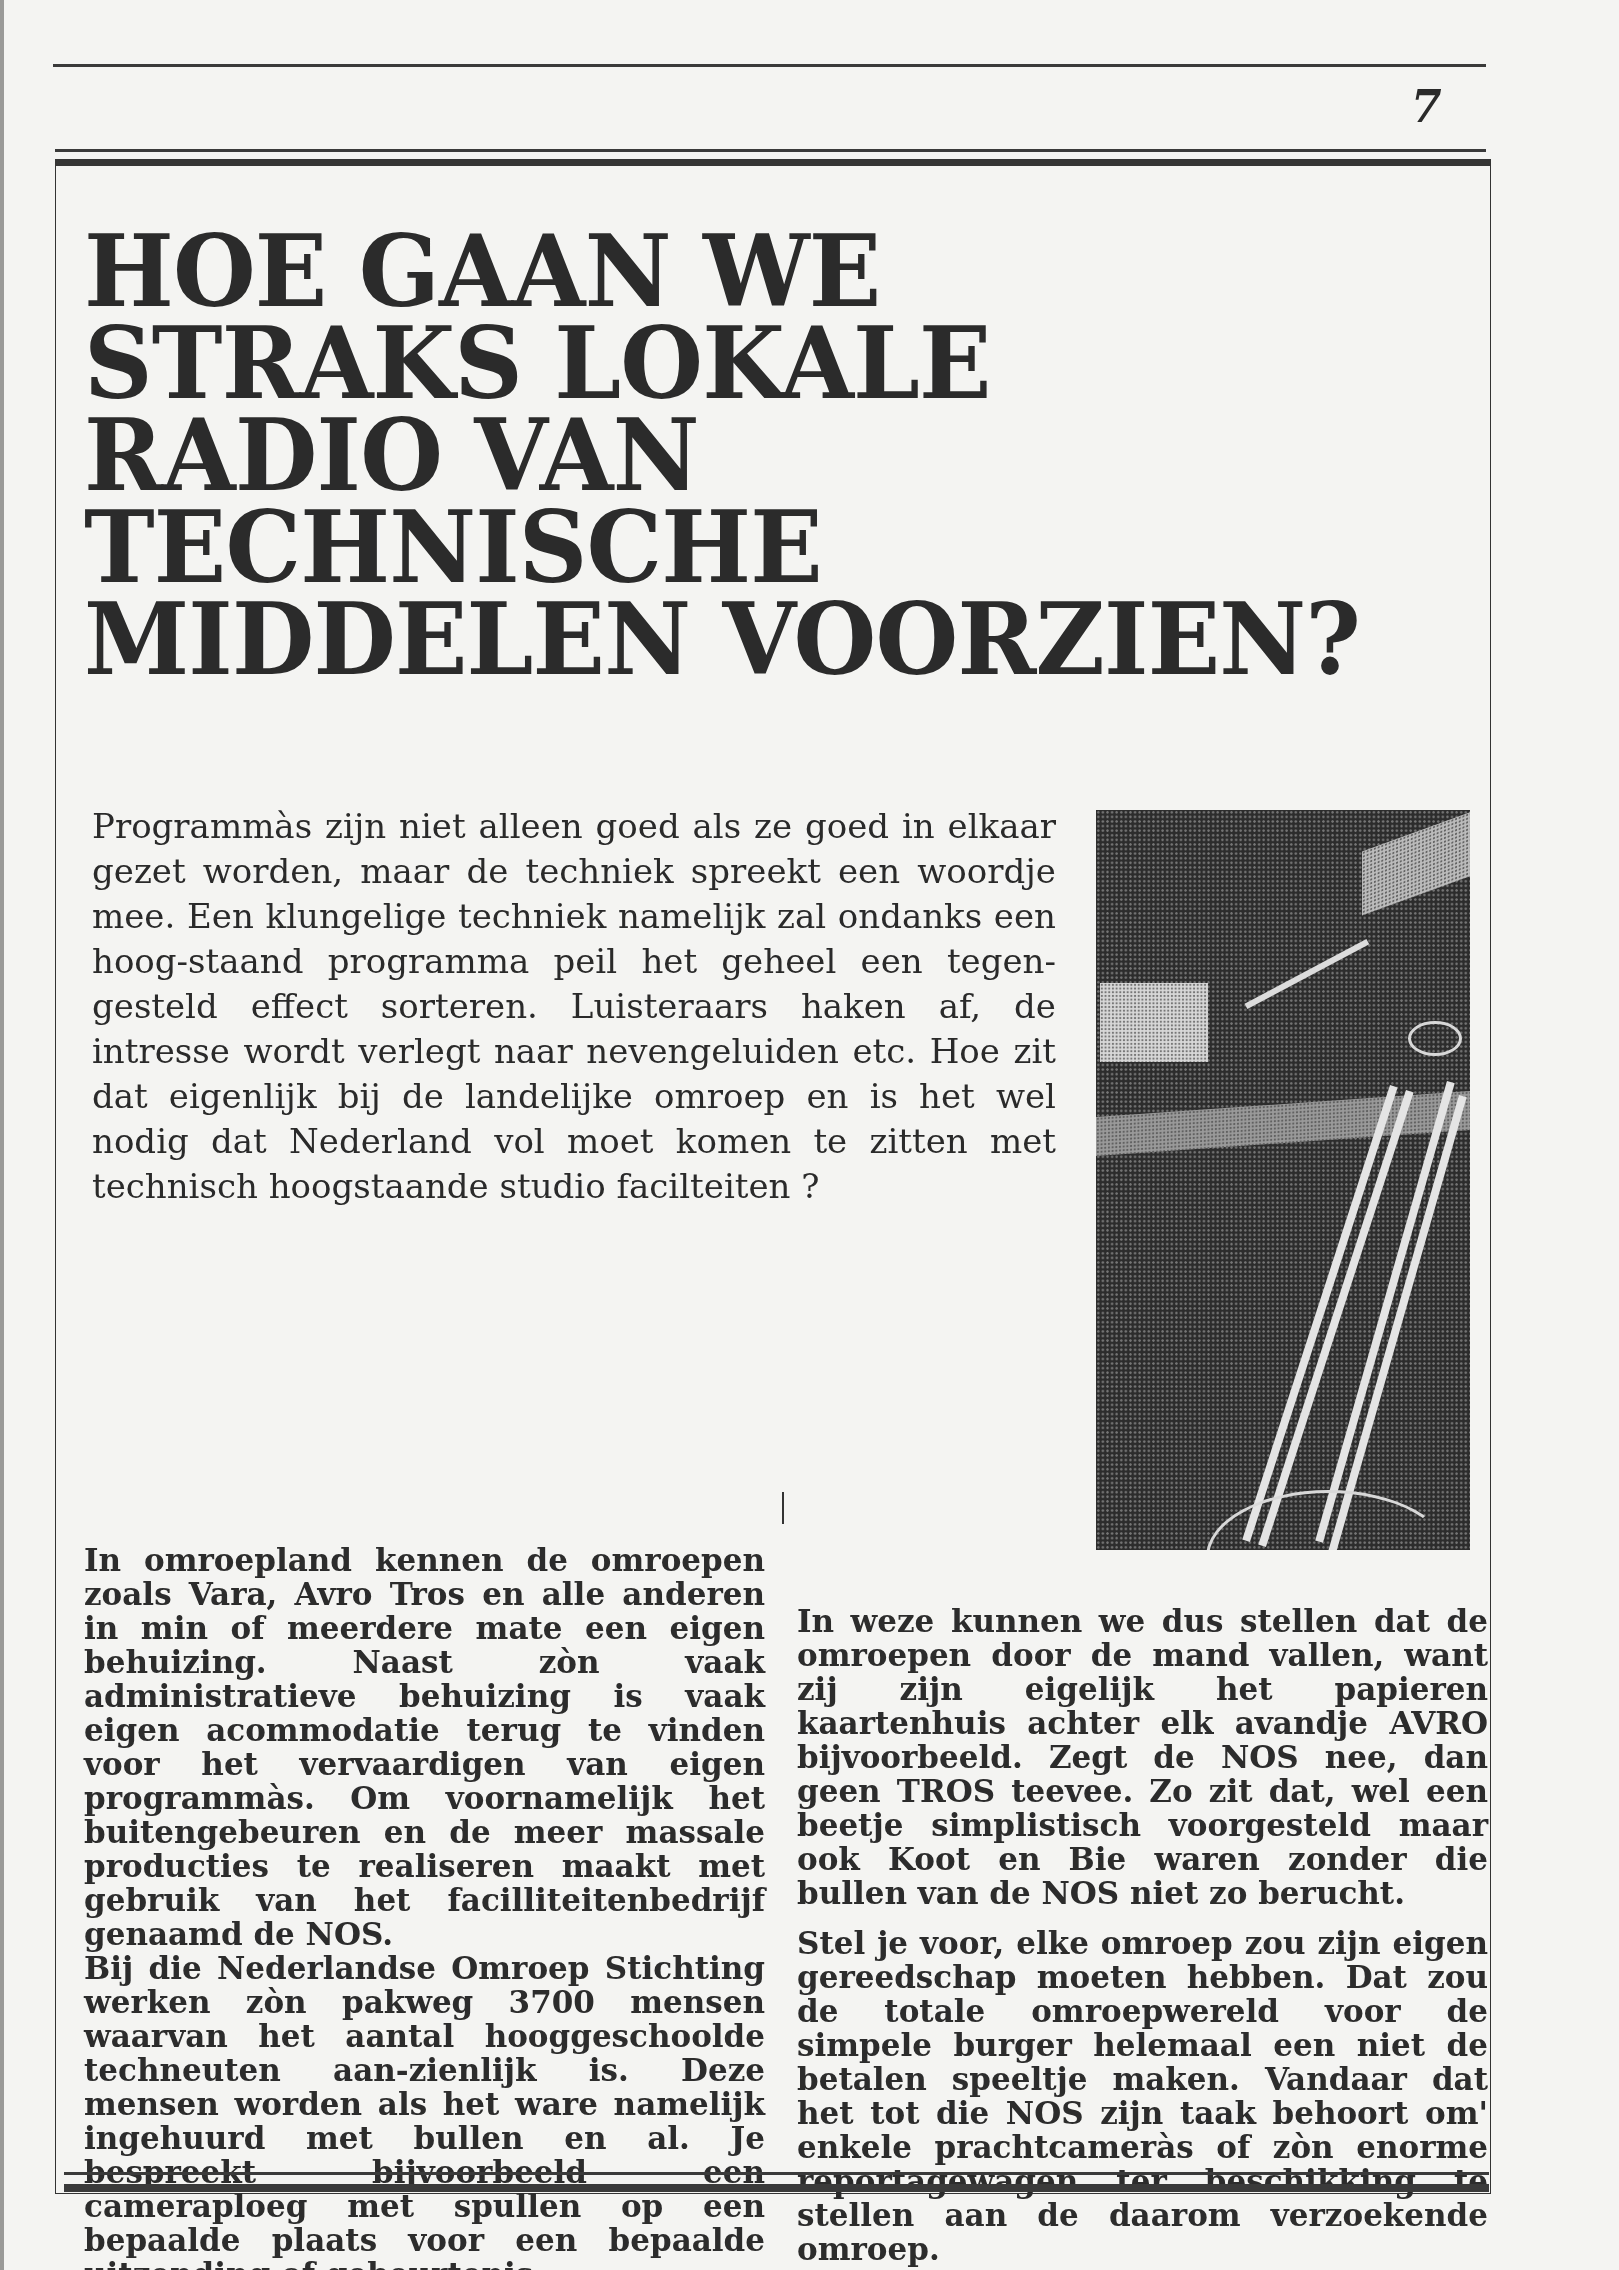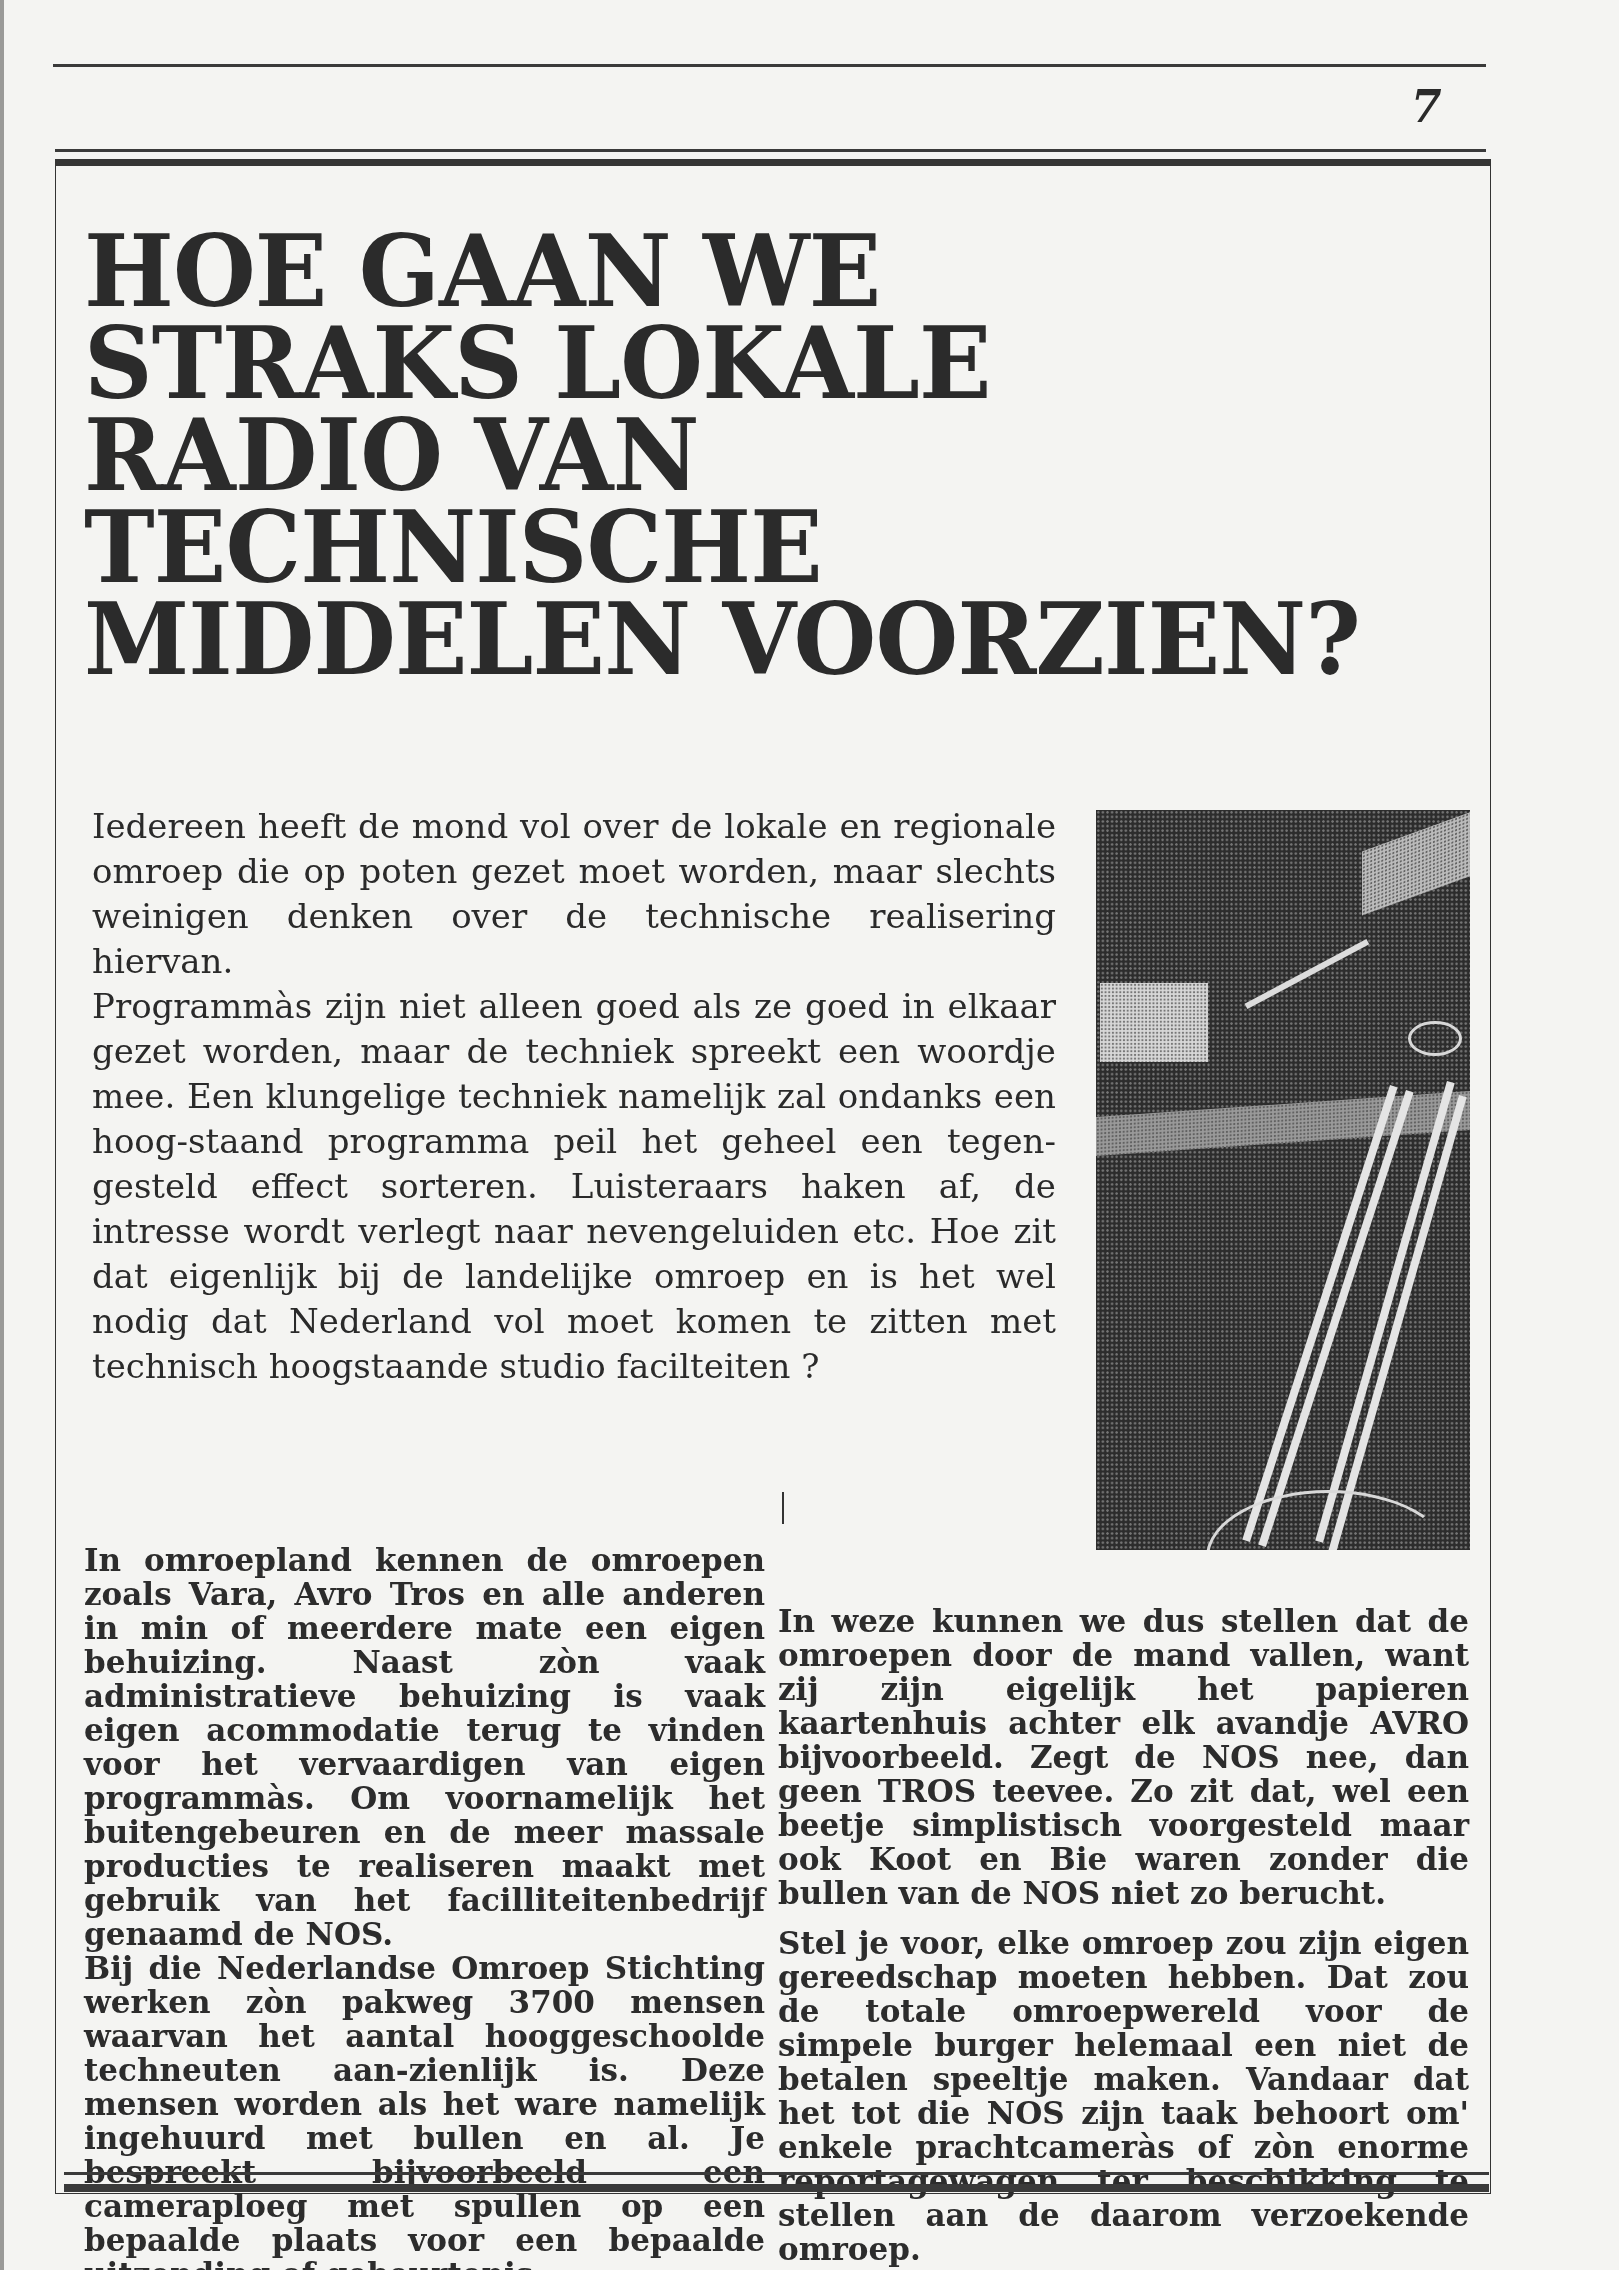--- a/index.html
+++ b/index.html
@@ -143,21 +143,21 @@
       position: absolute;
       font-family: "DejaVu Serif", serif;
       font-weight: bold;
       font-size: 31px;
       line-height: 34px;
       color: #2c2c2c;
       text-align: justify;
     }
     .body-col p { margin: 0; }
     .body-col.left { left: 84px; top: 1543px; width: 681px; }
-    .body-col.right { left: 778px; top: 1604px; width: 691px; }
+    .body-col.right { left: 797px; top: 1604px; width: 691px; }
     .body-col.right .stel { margin-top: 16px; }
   </style>
 </head>
 <body>
 
 <div class="page-edge"></div>
 
 <div class="rule top-thin"></div>
 <div class="page-number">7</div>
 <div class="rule header-thin"></div>
@@ -166,21 +166,20 @@
 
 <h1 class="headline">
   <span class="line">HOE GAAN WE</span>
   <span class="line">STRAKS LOKALE</span>
   <span class="line">RADIO VAN</span>
   <span class="line">TECHNISCHE</span>
   <span class="line">MIDDELEN VOORZIEN?</span>
 </h1>
 
 <div class="intro">
-  <p>Iedereen heeft de mond vol over de lokale en regionale omroep die op poten gezet moet worden, maar slechts weinigen denken over de technische realisering hiervan.</p>
   <p>Programmàs zijn niet alleen goed als ze goed in elkaar gezet worden, maar de techniek spreekt een woordje mee. Een klungelige techniek namelijk zal ondanks een hoog-staand programma peil het geheel een tegen-gesteld effect sorteren. Luisteraars haken af, de intresse wordt verlegt naar nevengeluiden etc. Hoe zit dat eigenlijk bij de landelijke omroep en is het wel nodig dat Nederland vol moet komen te zitten met technisch hoogstaande studio facilteiten ?</p>
 </div>
 
 <div class="photo" title="halftone photo of studio camera on tripod next to monitor">
   <div class="shape topglow"></div>
   <div class="shape arm"></div>
   <div class="shape screen"></div>
   <div class="shape lens"></div>
   <div class="shape band"></div>
   <div class="shape leg l1"></div>

